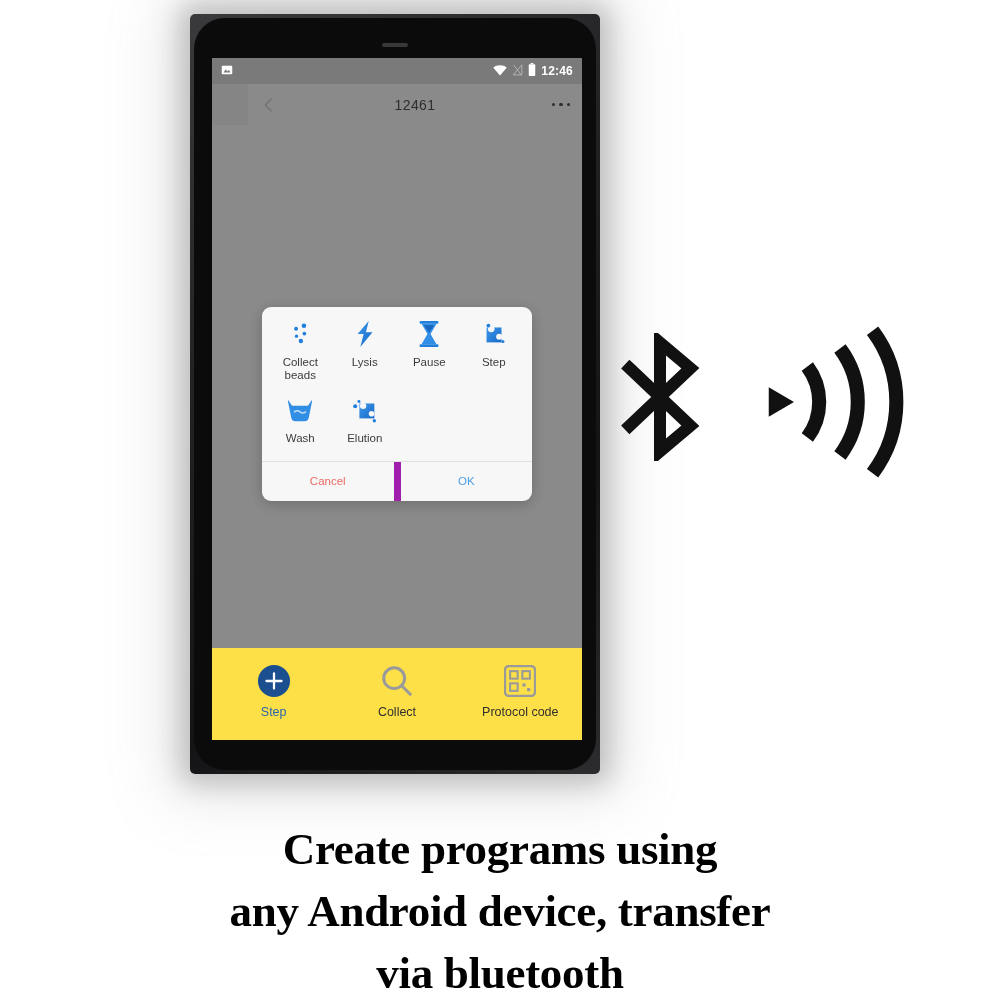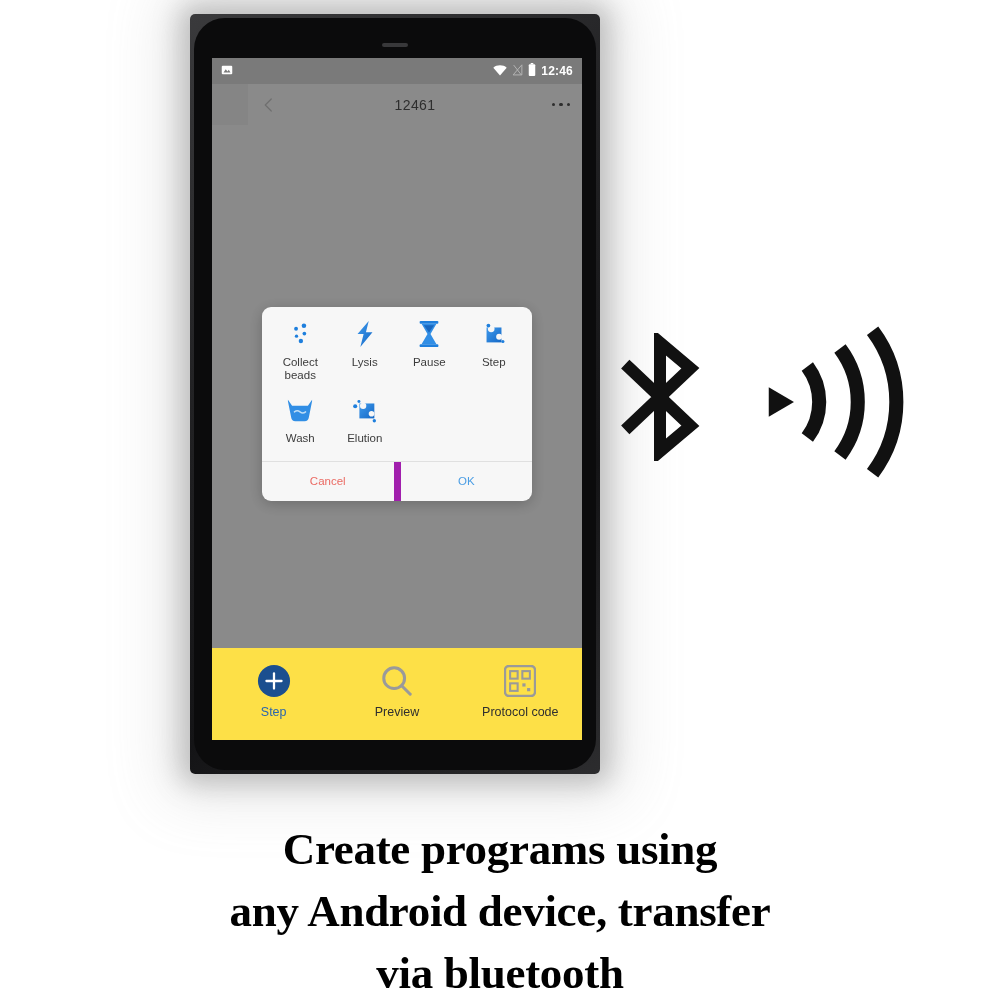--- a/index.html
+++ b/index.html
@@ -414,21 +414,21 @@
             <span class="nav-label active">Step</span>
           </div>
 
           <div class="nav-item">
             <span class="nav-icon">
               <svg width="34" height="34" viewBox="0 0 36 36">
                 <circle cx="15" cy="15" r="11" fill="none" stroke="#9a9a9a" stroke-width="3.2"></circle>
                 <line x1="23" y1="23" x2="32" y2="32" stroke="#9a9a9a" stroke-width="3.2" stroke-linecap="round"></line>
               </svg>
             </span>
-            <span class="nav-label">Preview</span>
+            <span class="nav-label">Collect</span>
           </div>
 
           <div class="nav-item">
             <span class="nav-icon">
               <svg width="32" height="32" viewBox="0 0 34 34">
                 <rect x="1" y="1" width="32" height="32" rx="4.5" fill="none" stroke="#9a9a9a" stroke-width="2.6"></rect>
                 <rect x="6.5" y="6.5" width="8" height="8" fill="none" stroke="#9a9a9a" stroke-width="2.2"></rect>
                 <rect x="19.5" y="6.5" width="8" height="8" fill="none" stroke="#9a9a9a" stroke-width="2.2"></rect>
                 <rect x="6.5" y="19.5" width="8" height="8" fill="none" stroke="#9a9a9a" stroke-width="2.2"></rect>
                 <rect x="19.5" y="19.5" width="3.4" height="3.4" fill="#9a9a9a"></rect>

